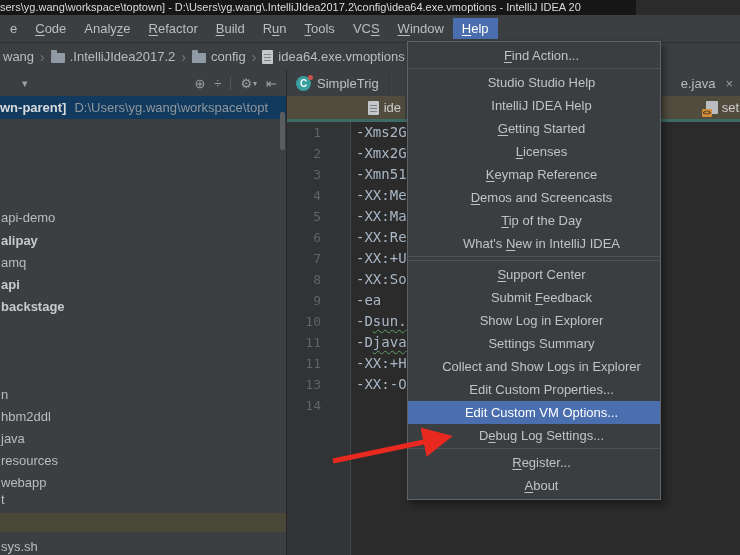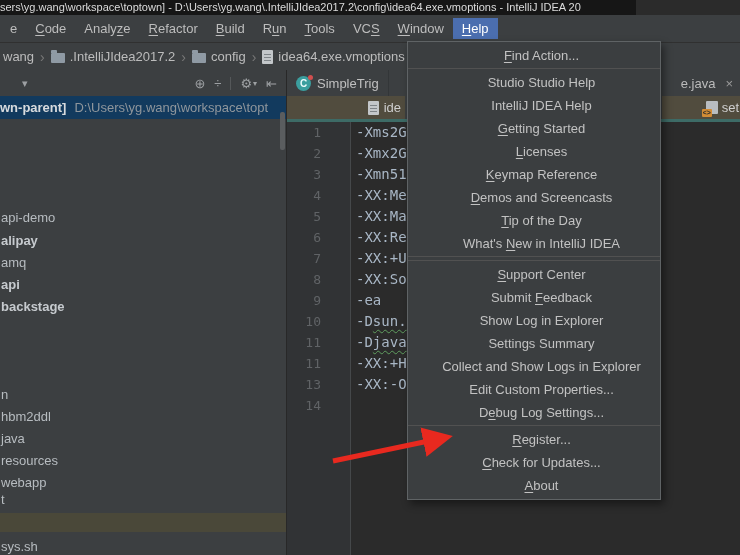--- a/index.html
+++ b/index.html
@@ -257,29 +257,29 @@
     </div>
     <div class="menu-item">
       <span>Settings Summary</span>
     </div>
     <div class="menu-item">
       <span>Collect and Show Logs in Explorer</span>
     </div>
     <div class="menu-item">
       <span>Edit Custom Properties...</span>
     </div>
+    <div class="menu-item hl">
+      <span>Edit Custom VM Options...</span>
+    </div>
     <div class="menu-item">
       <span>D<u>e</u>bug Log Settings...</span>
     </div>
     <div class="menu-sep"></div>
     <div class="menu-item">
       <span><u>R</u>egister...</span>
-    </div>
-    <div class="menu-item">
-      <span><u>C</u>heck for Updates...</span>
     </div>
     <div class="menu-item">
       <span><u>A</u>bout</span>
     </div>
   </div>
 
 <svg class="arrow-svg" width="740" height="555">
   <defs>
     <marker id="ah" markerWidth="6" markerHeight="6" refX="4" refY="3" orient="auto">
       <polygon points="0,0 6,3 0,6" fill="#e8291f"></polygon>

